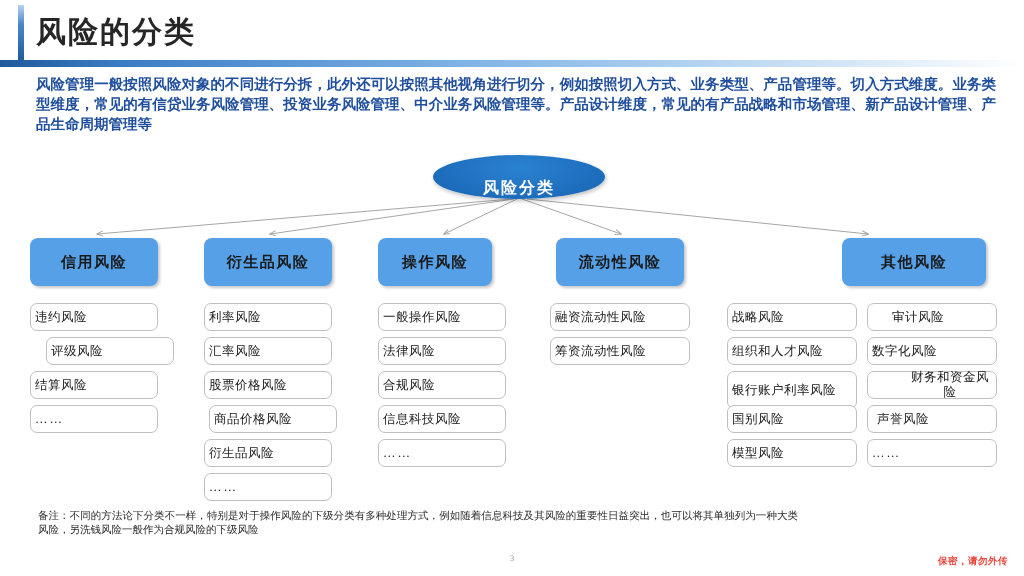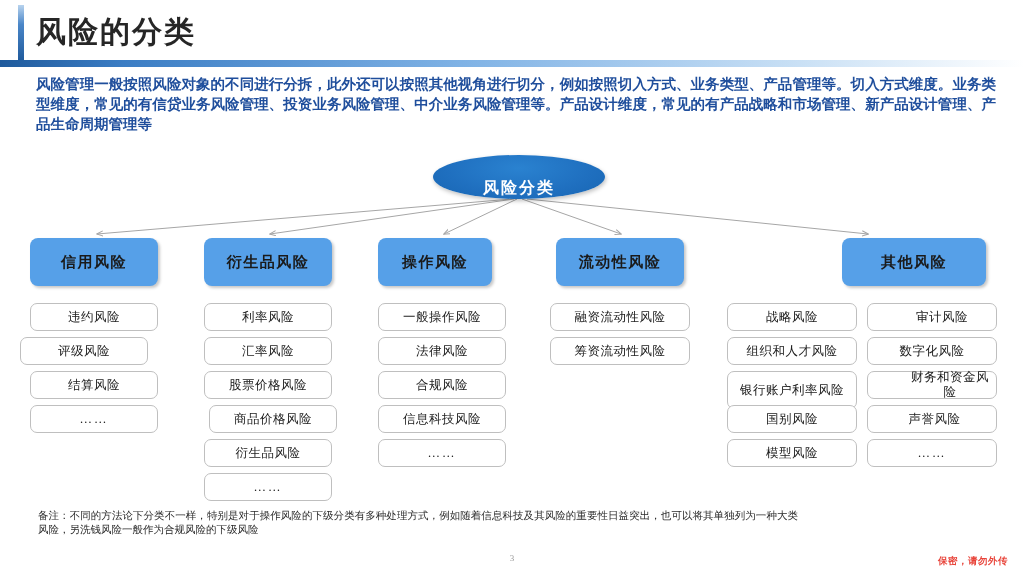--- a/index.html
+++ b/index.html
@@ -97,21 +97,21 @@
   }
 
   
   .leaf {
     position: absolute;
     border: 1px solid #bfbfbf;
     border-radius: 7px;
     background: #ffffff;
     display: flex;
     align-items: center;
-    justify-content: center;
+    justify-content: flex-start;
     text-align: center;
     color: #202020;
     font-size: 12.5px;
     line-height: 15px;
     letter-spacing: 0.5px;
     box-sizing: border-box;
     padding: 0 4px;
   }
   .leaf.dots { letter-spacing: 2px; }
 
@@ -171,21 +171,21 @@
 <div id="root-node">
   <span>风险分类</span>
 </div>
 
 <div class="cat-head" style="left:30px; top:238px; width:128px;">
   <span>信用风险</span>
 </div>
 <div class="leaf" style="left:30px; top:303px; width:128px; height:28px;">
   <span>违约风险</span>
 </div>
-<div class="leaf" style="left:20px; top:337px; width:128px; height:28px;">
+<div class="leaf" style="left:46px; top:337px; width:128px; height:28px;">
   <span>评级风险</span>
 </div>
 <div class="leaf" style="left:30px; top:371px; width:128px; height:28px;">
   <span>结算风险</span>
 </div>
 <div class="leaf dots" style="left:30px; top:405px; width:128px; height:28px;">
   <span>……</span>
 </div>
 
 <div class="cat-head" style="left:204px; top:238px; width:128px;">

